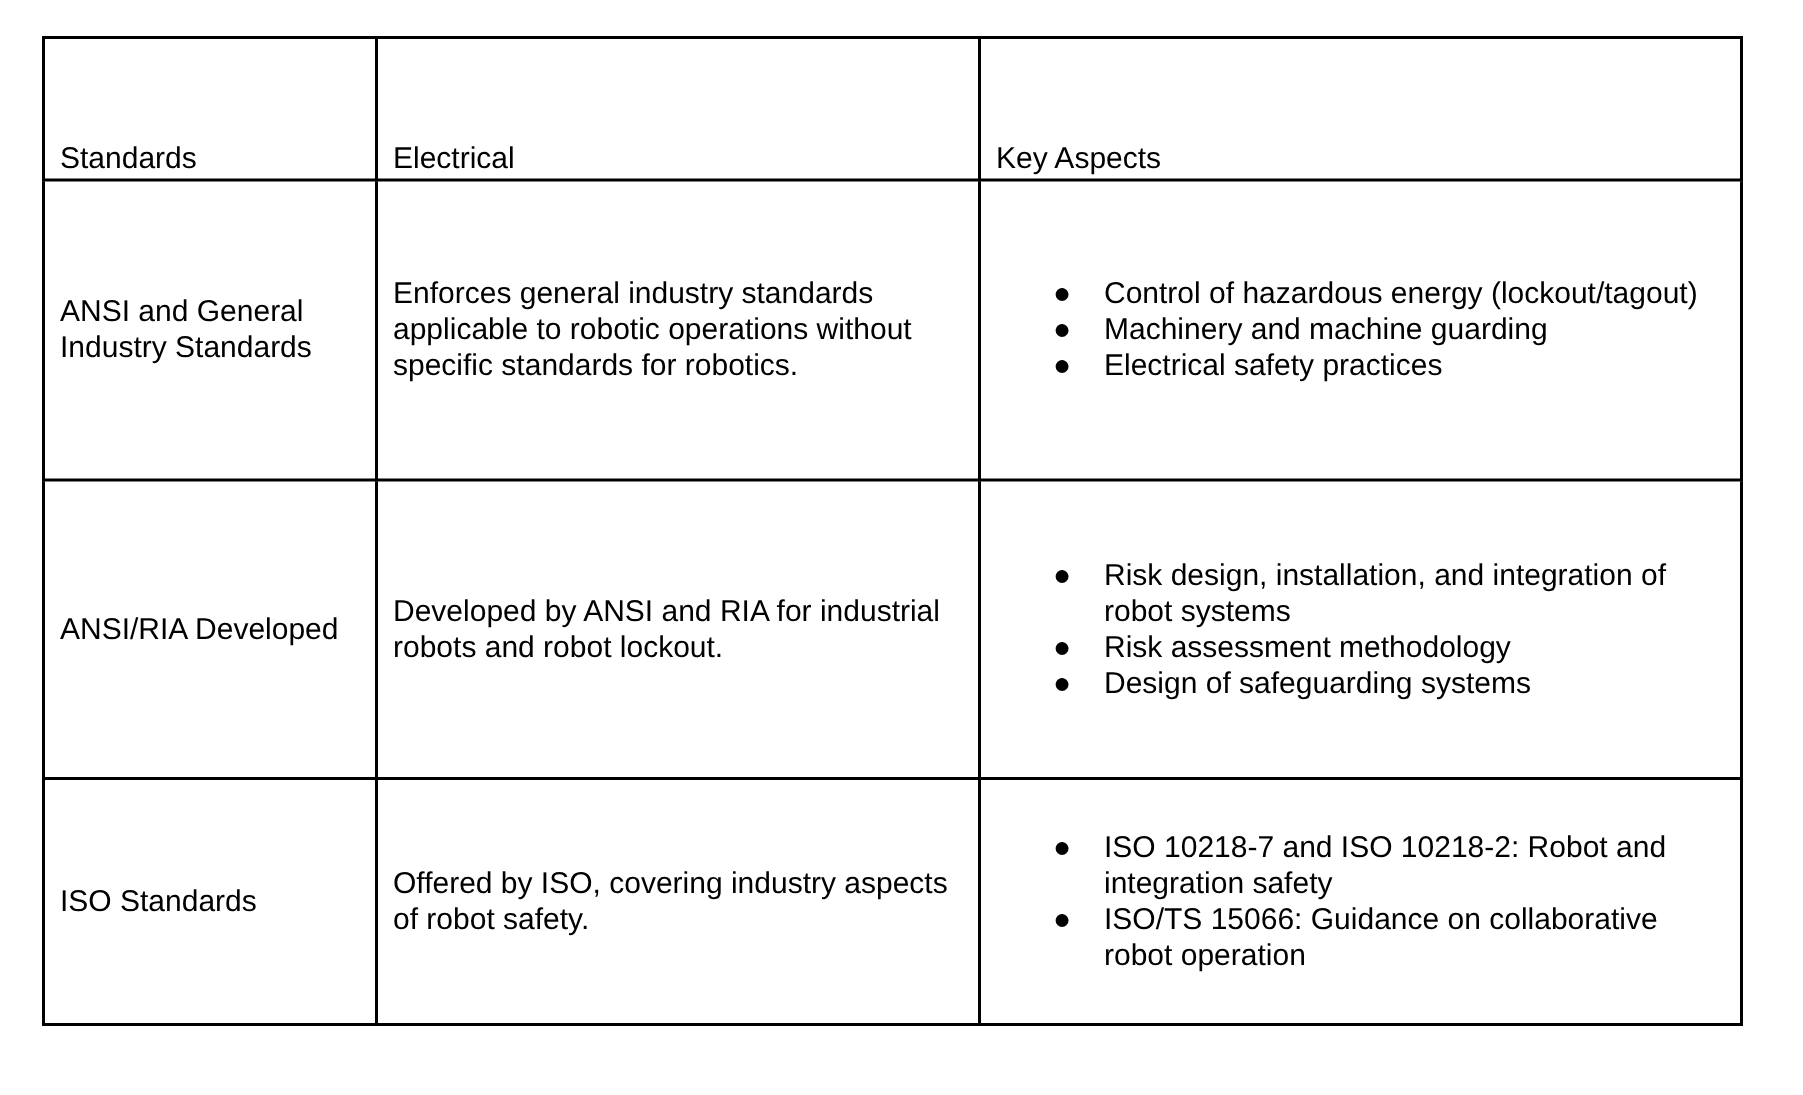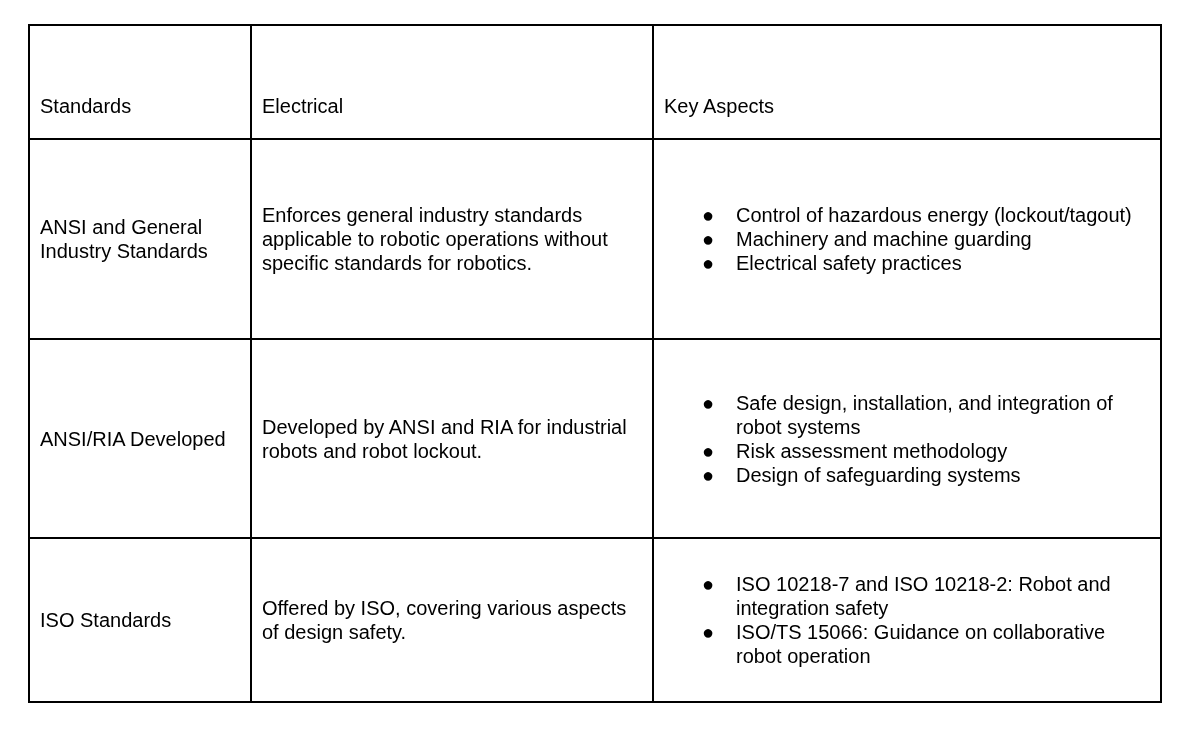--- a/index.html
+++ b/index.html
@@ -2,21 +2,21 @@
 <html><head>
   <meta charset="utf-8">
   <style>
     html, body { margin: 0; padding: 0; background: #ffffff; }
     body { width: 1202px; height: 730px; position: relative; font-family: "Liberation Sans", sans-serif; color: #000; }
     .tbl { position: absolute; left: 28px; top: 24px; border-collapse: collapse; table-layout: fixed; }
     .tbl td { border: 2px solid #000; vertical-align: middle; padding: 0 10px; font-size: 20px; line-height: 24px; }
     .col1 { width: 222px; }
     .col2 { width: 402px; }
     .col3 { width: 508px; }
-    .hdr td { height: 92px; vertical-align: bottom; padding-bottom: 20px; border-radius: 30px; }
+    .hdr td { height: 92px; vertical-align: bottom; padding-bottom: 1px; border-radius: 30px; }
     .r1 td { height: 198px; }
     .r2 td { height: 197px; }
     .r3 td { height: 162px; }
     ul { margin: 0; padding: 0; list-style: none; }
     li { position: relative; padding-left: 72px; }
     li .bullet { position: absolute; left: 38px; top: 0; font-size: 20px; }
   </style>
 </head>
 <body>
 
@@ -41,29 +41,29 @@
         <li><span class="bullet">●</span><span>Machinery and machine guarding</span></li>
         <li><span class="bullet">●</span><span>Electrical safety practices</span></li>
       </ul>
     </td>
   </tr>
   <tr class="r2">
     <td>ANSI/RIA Developed</td>
     <td>Developed by ANSI and RIA for industrial robots and robot lockout.</td>
     <td>
       <ul>
-        <li><span class="bullet">●</span><span>Safe design, installation, and integration of robot systems</span></li>
+        <li><span class="bullet">●</span><span>Risk design, installation, and integration of robot systems</span></li>
         <li><span class="bullet">●</span><span>Risk assessment methodology</span></li>
         <li><span class="bullet">●</span><span>Design of safeguarding systems</span></li>
       </ul>
     </td>
   </tr>
   <tr class="r3">
     <td>ISO Standards</td>
-    <td>Offered by ISO, covering various aspects of design safety.</td>
+    <td>Offered by ISO, covering industry aspects of robot safety.</td>
     <td>
       <ul>
         <li><span class="bullet">●</span><span>ISO 10218-7 and ISO 10218-2: Robot and integration safety</span></li>
         <li><span class="bullet">●</span><span>ISO/TS 15066: Guidance on collaborative robot operation</span></li>
       </ul>
     </td>
   </tr>
 </tbody>
   </table>
 

